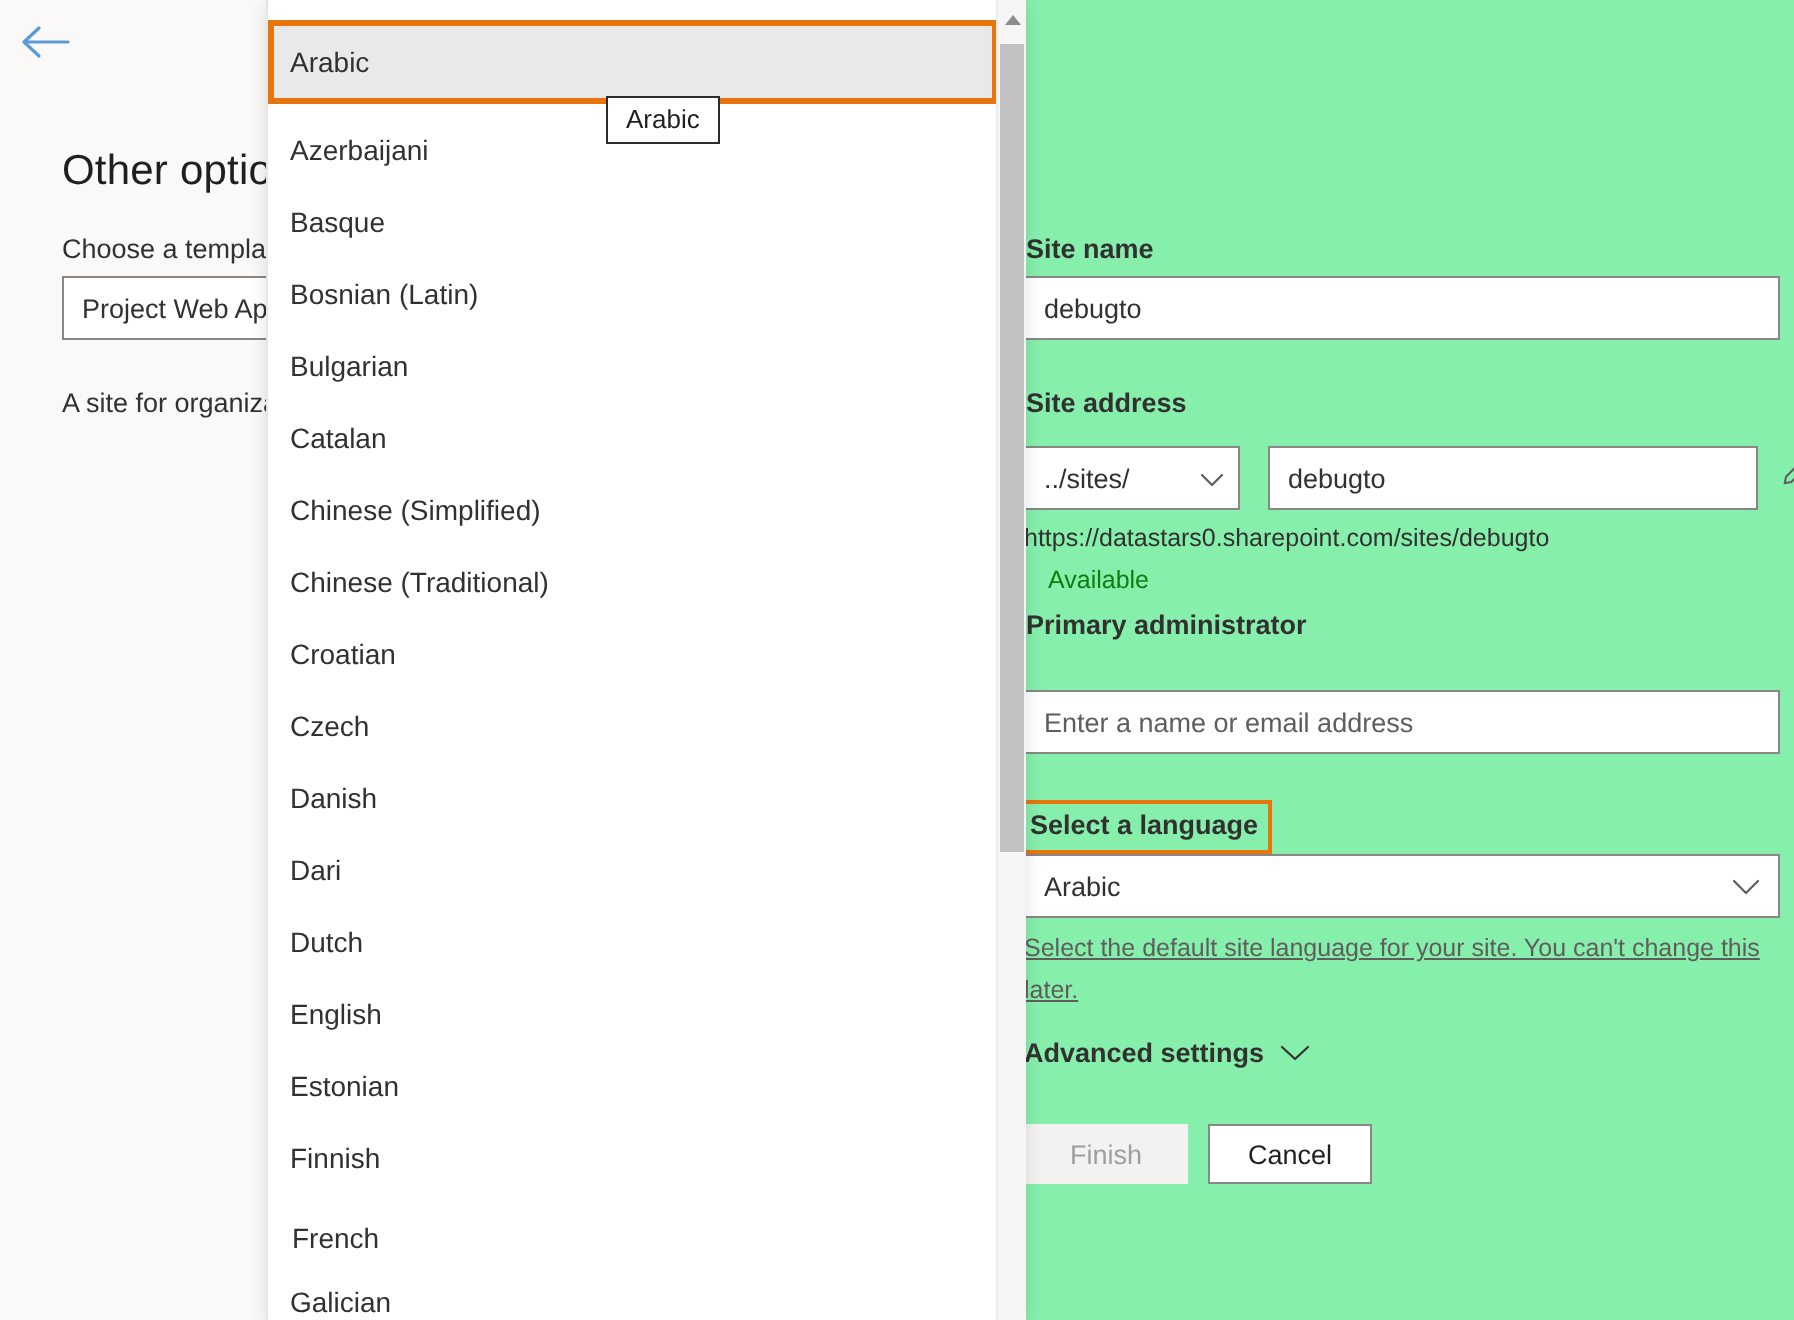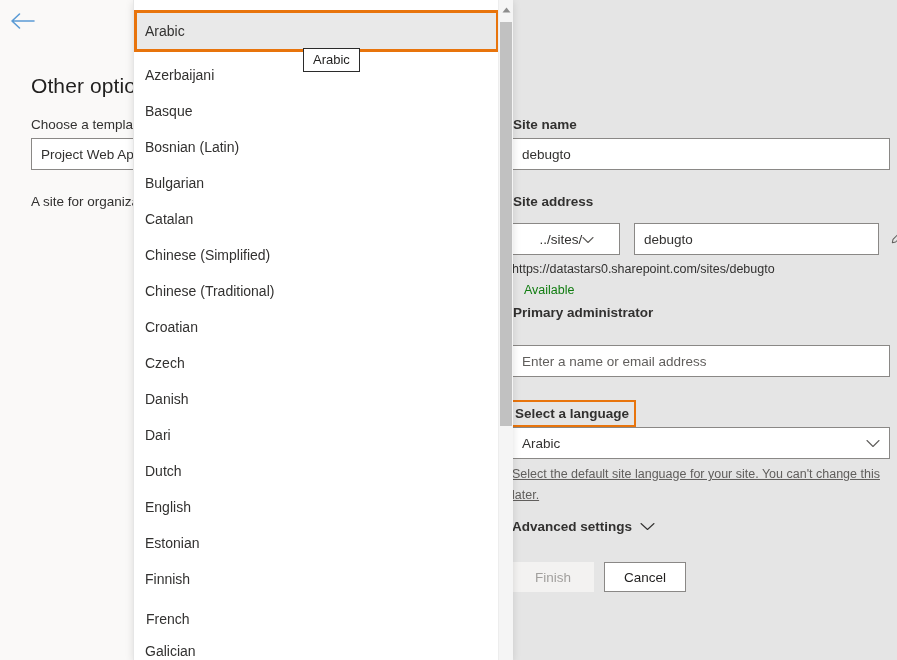--- a/index.html
+++ b/index.html
@@ -85,21 +85,21 @@
     color: #323130;
   }
 
   
   #right-panel {
     position: absolute;
     left: 512px;
     top: 0;
     width: 385px;
     height: 660px;
-    background: #e5e5e5;
+    background: #86efac;
   }
   #right-panel-inner {
     position: absolute;
     left: 0px;
     top: 0px;
     width: 385px;
   }
 
   .field-label {
     font-size: 13.5px;
@@ -126,21 +126,21 @@
   #site-address-label { position: absolute; left: 1px; top: 194px; }
   #site-address-row {
     position: absolute; left: 0px; top: 223px;
     width: 385px; height: 34px;
   }
   #site-path-select {
     position: absolute; left: 0px; top: 0px;
     width: 108px; height: 32px;
     border: 1px solid #8a8886; background: #fff;
     box-sizing: border-box;
-    display: flex; align-items: center; justify-content: center;
+    display: flex; align-items: center; justify-content: space-between;
     padding: 0 7px 0 9px;
     font-size: 13.5px; color: #323130;
   }
   #site-url-input {
     position: absolute; left: 122px; top: 0px;
     width: 245px; height: 32px;
   }
   #site-address-edit {
     position: absolute; left: 374px; top: 4px;
     width: 22px; height: 24px;

